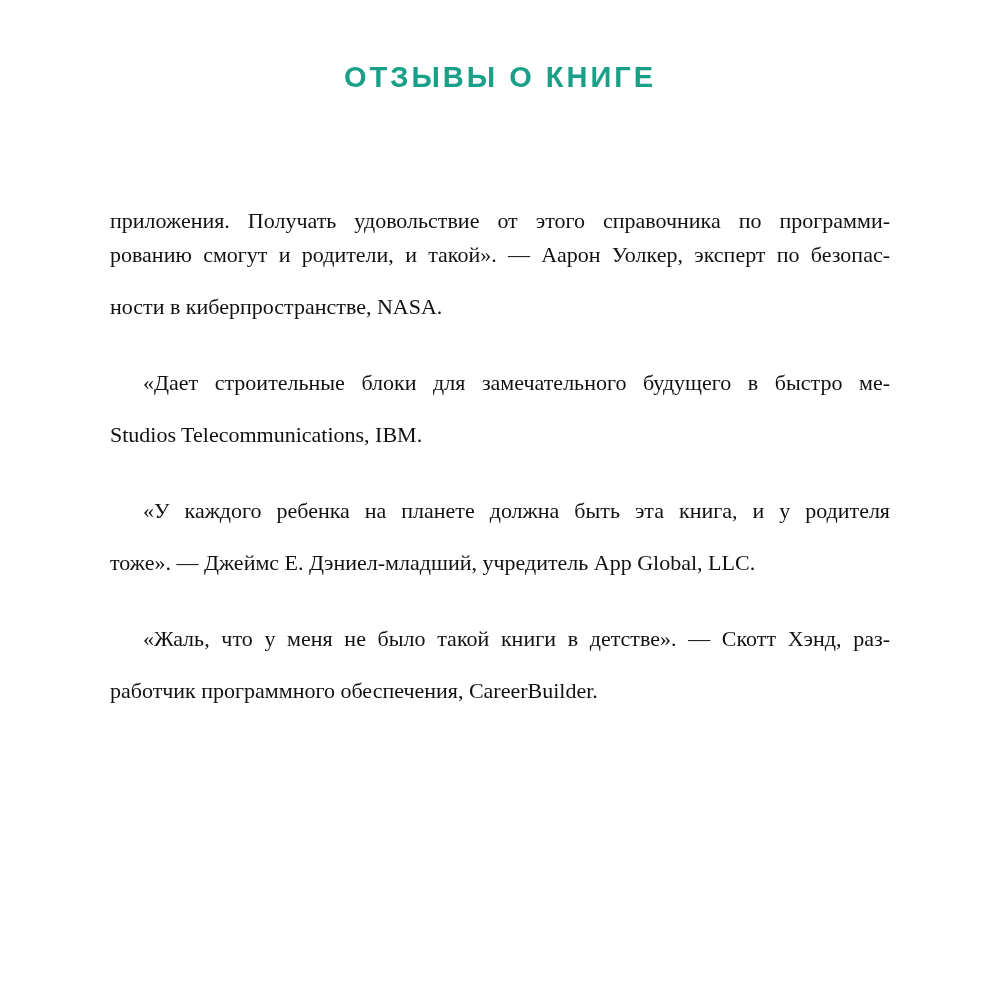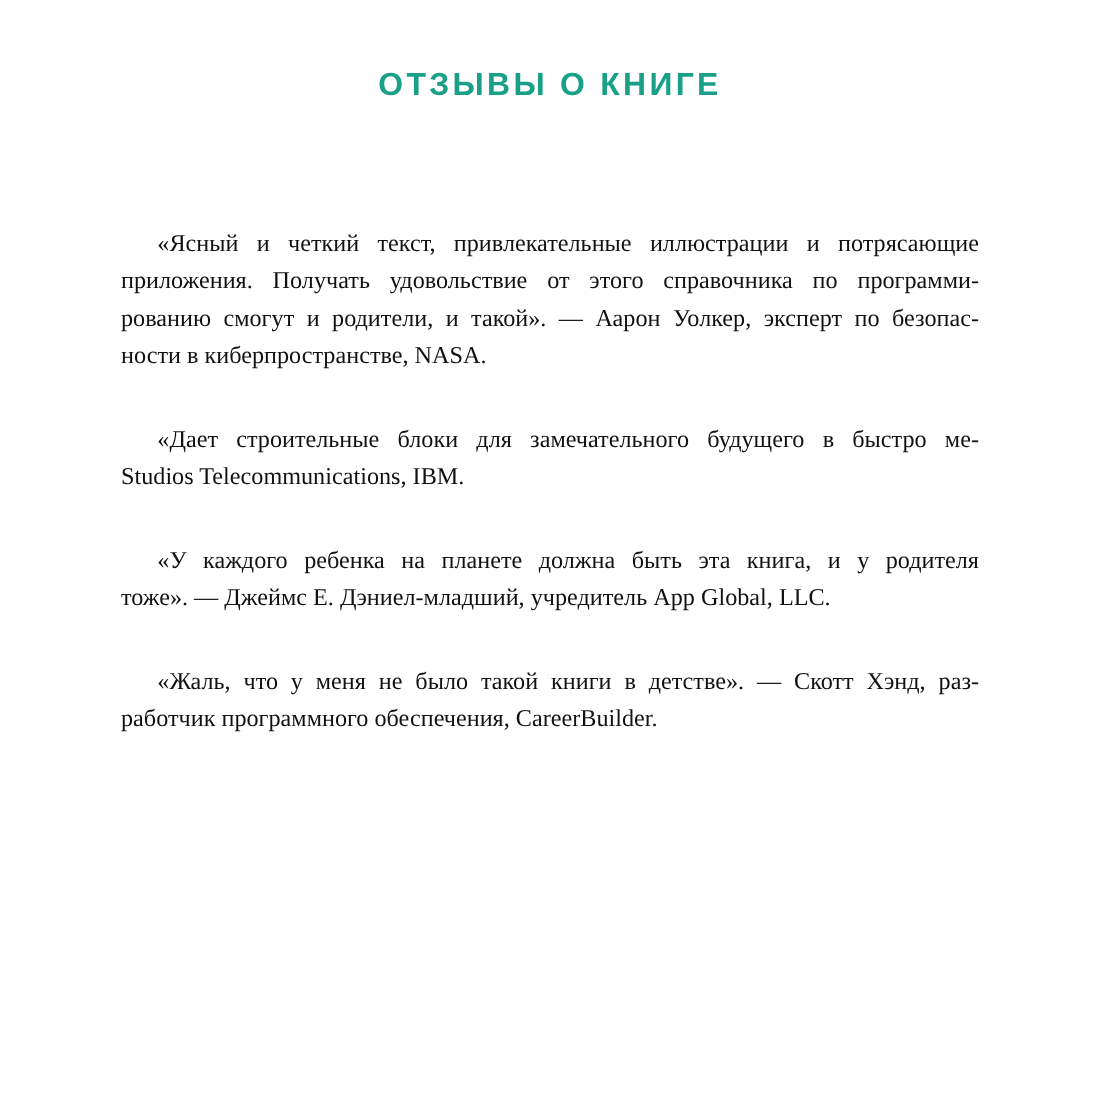--- a/index.html
+++ b/index.html
@@ -31,33 +31,32 @@
   .review {
     margin: 0 0 42px 0;
   }
   .ln {
     display: block;
     text-align: justify;
     text-align-last: justify;
     white-space: normal;
   }
   .ln.first { text-indent: 33px; }
-  .ln.last  { text-align-last: left; }
+  .ln.last  { text-align-last: left; margin-top: 18px; }
 </style>
 </head>
 <body>
 
 <div class="page" style="color: rgb(17, 17, 17); background: rgb(255, 255, 255);">
 
   <h1 class="title" style="color: rgb(26, 160, 137);">ОТЗЫВЫ О КНИГЕ</h1>
 
   <div class="content">
 
     <p class="review">
-      <span class="ln first">«Ясный и четкий текст, привлекательные иллюстрации и потрясающие</span>
       <span class="ln">приложения. Получать удовольствие от этого справочника по программи-</span>
       <span class="ln">рованию смогут и родители, и такой». — Аарон Уолкер, эксперт по безопас-</span>
       <span class="ln last">ности в киберпространстве, NASA.</span>
     </p>
 
     <p class="review">
       <span class="ln first">«Дает строительные блоки для замечательного будущего в быстро ме-</span>
       <span class="ln last">Studios Telecommunications, IBM.</span>
     </p>
 

